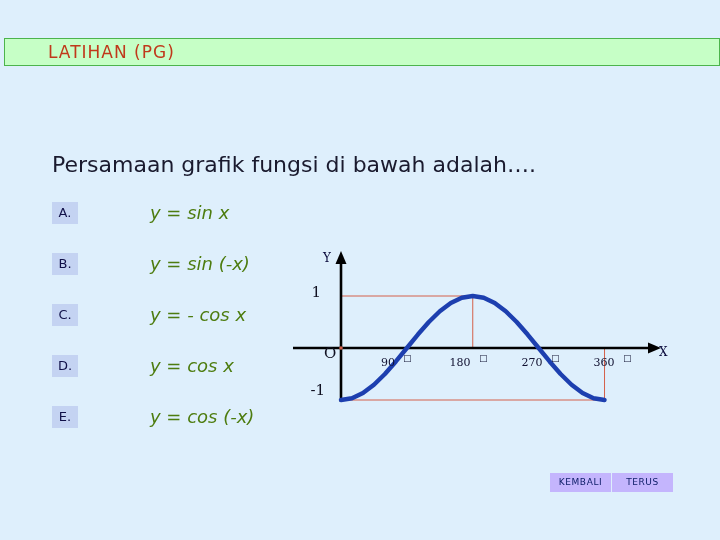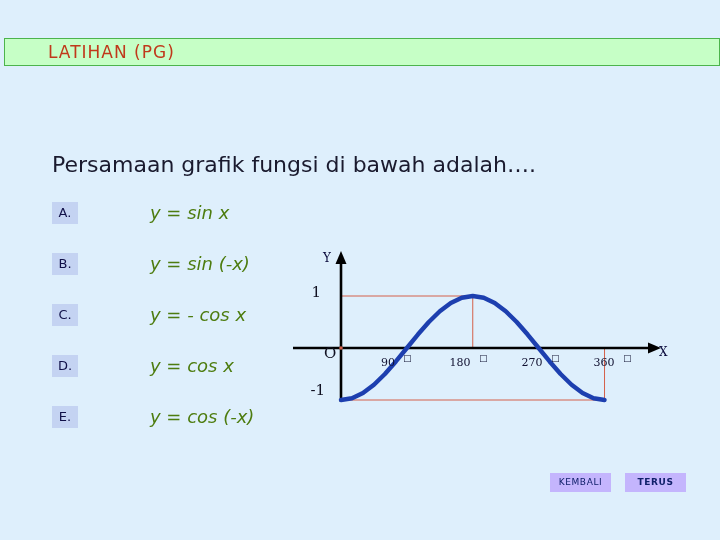--- a/index.html
+++ b/index.html
@@ -114,21 +114,21 @@
     height: 19px;
     background: #c4b5fd;
     color: #10206a;
     font-size: 9px;
     letter-spacing: 0.6px;
     line-height: 19px;
     text-align: center;
     box-sizing: border-box;
   }
   #btn-kembali { left: 550px; top: 473px; width: 61px; }
-  #btn-terus   { left: 625px; top: 473px; width: 61px; font-weight: bold; }
+  #btn-terus   { left: 612px; top: 473px; width: 61px; }
 </style>
 </head>
 <body>
 
 <div id="header-banner"></div>
 <div id="header-title">LATIHAN  (PG)</div>
 
 <div id="question-text">Persamaan grafik fungsi di bawah adalah….</div>
 
 <div class="option-row" id="option-a" style="top:202px">

